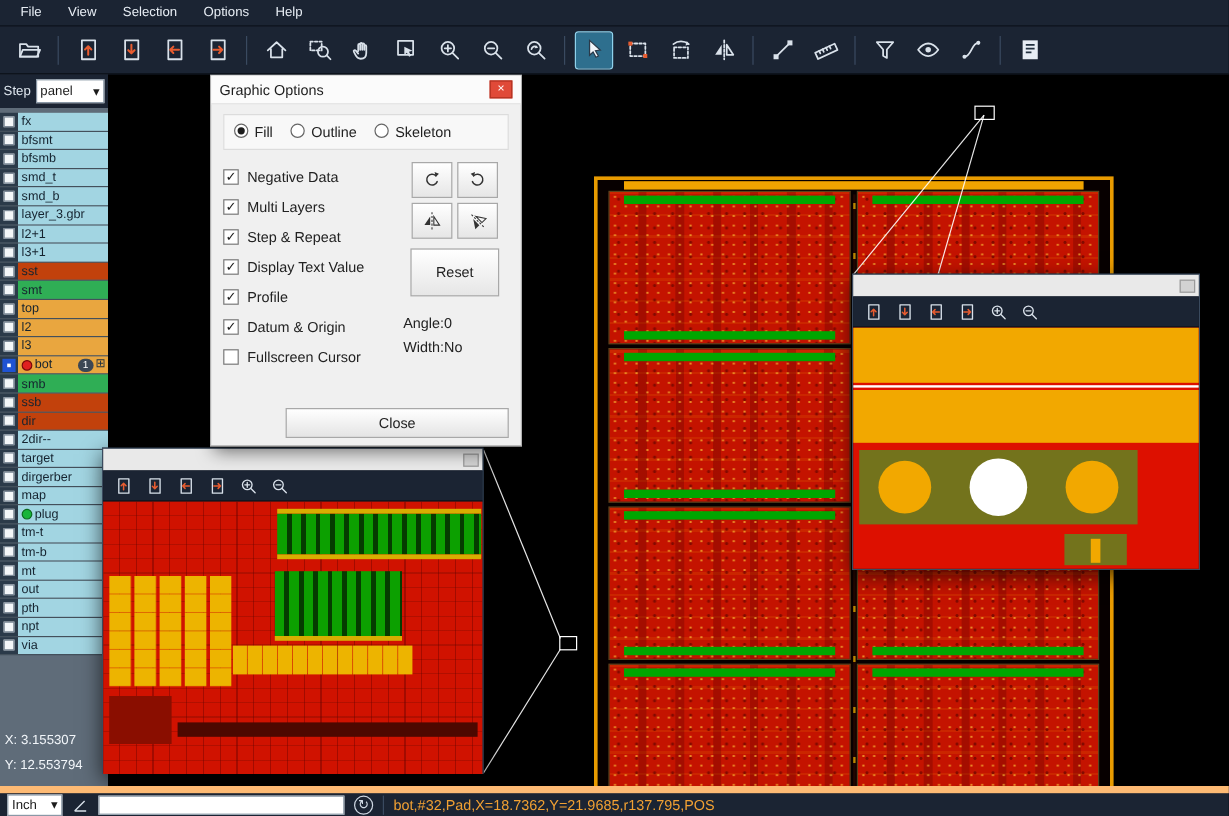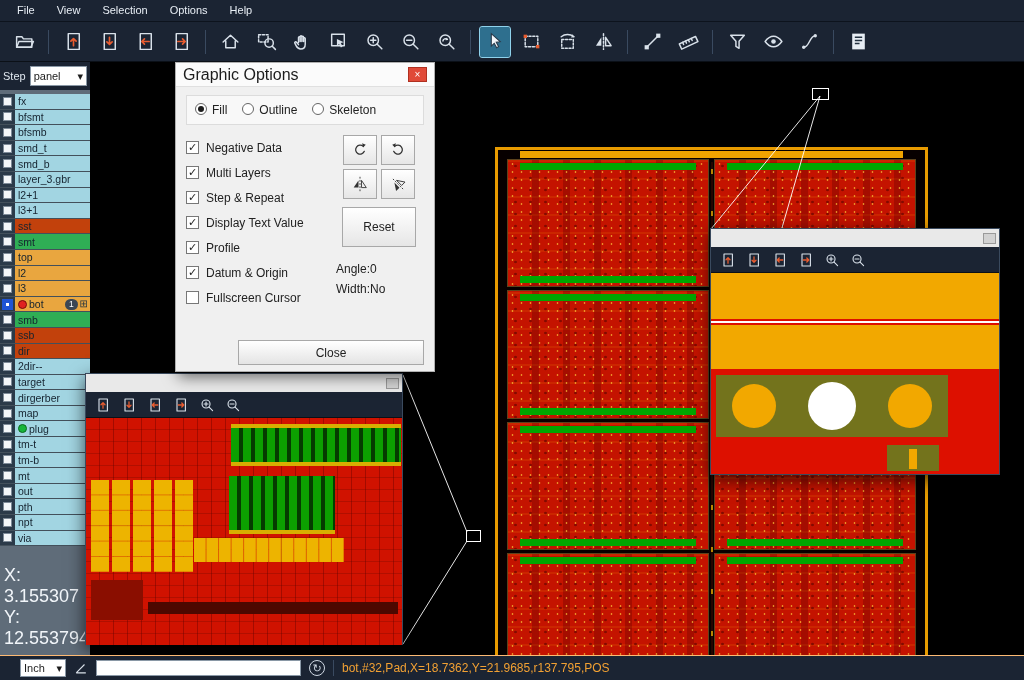--- a/index.html
+++ b/index.html
@@ -26,21 +26,21 @@
   .cb-sq{width:9px;height:9px;background:#f4f7f9;border:1px solid #7e8b98}
   .sel-sq{width:11px;height:11px;background:#1f53d4;display:flex;align-items:center;justify-content:center}
   .sel-sq::after{content:"";width:3px;height:3px;background:#fff}
   .layer-name{flex:1;display:flex;align-items:center;font-size:10.5px;color:#15232f;padding-left:3px;position:relative;gap:2px;overflow:hidden;white-space:nowrap}
   .c-blue{background:#a2d5e2}.c-green{background:#2fae55}.c-orange{background:#e9a63f}.c-white{background:#c2410c}
   .dot{width:9px;height:9px;border-radius:50%;display:inline-block;flex:0 0 auto}
   .dot.red{background:#e02020;border:1px solid #7a0a0a}
   .dot.green{background:#17b53a;border:1px solid #0a6a1d}
   .badge{margin-left:auto;background:#3c4754;color:#fff;font-size:8.5px;border-radius:7px;padding:0 4px;line-height:11px}
   .grid-glyph{color:#27343f;font-size:10px;margin-right:2px;line-height:10px}
-  .coords{position:absolute;left:0;bottom:6px;padding-left:4px;color:#f2f6fa;font-size:18px;line-height:21px}
+  .coords{position:absolute;left:0;bottom:6px;padding-left:4px;color:#f2f6fa;font-size:11px;line-height:21px}
 
   
   .canvas{position:absolute;left:90px;top:62px;width:934px;height:593px;background:#000;z-index:0}
   .panel{position:absolute;left:405px;top:85px;width:433px;height:546px;border:3px solid #e89b00;background:#070000;z-index:1}
   .pbar{position:absolute;left:22px;right:22px;height:7px;background:#f0a400}
   .pbar.top{top:1px}
   .boards{position:absolute;inset:10px;display:grid;grid-template-columns:1fr 1fr;grid-template-rows:repeat(4,1fr);gap:5px 7px}
   .board{position:relative;background:#c41300;outline:1px solid rgba(255,190,80,.35);overflow:hidden}
   .board::before{content:"";position:absolute;inset:0;background-image:
      radial-gradient(circle, rgba(255,205,60,.65) .7px, transparent 1.2px),
@@ -82,42 +82,42 @@
   .mzr-olive{position:absolute;left:5px;top:102px;width:232px;height:62px;background:#73731c;display:flex;align-items:center;justify-content:space-around}
   .circ{border-radius:50%}
   .circ.orange{width:44px;height:44px;background:#f2a800}
   .circ.white{width:48px;height:48px;background:#fff}
   .mzr-tab{position:absolute;left:176px;top:172px;width:52px;height:26px;background:#73731c}
   .mzr-tab::after{content:"";position:absolute;left:22px;top:4px;width:8px;height:20px;background:#f2a800}
 
   
   .dialog{position:absolute;left:175px;top:62px;width:260px;height:310px;background:#f0f0f0;border:1px solid #b0b0b0;z-index:4;box-shadow:3px 5px 14px rgba(0,0,0,.55);font-size:12px;color:#222}
   .dlg-title{height:24px;background:#fbfbfb;border-bottom:1px solid #e0e0e0;display:flex;align-items:center;padding:0 7px}
-  .dlg-title-text{flex:1;font-size:16px;color:#1c1c1c}
+  .dlg-title-text{flex:1;font-size:12px;color:#1c1c1c}
   .dlg-close{width:19px;height:15px;background:#e04a38;color:#fff;font-size:10px;display:flex;align-items:center;justify-content:center;border:1px solid #b03020}
   .dlg-body{position:relative;padding:8px 10px;height:286px}
   .dlg-width-label{margin:2px 0 6px}
   .radio-box{border:1px solid #dcdcdc;background:#f8f8f8;display:flex;gap:15px;padding:7px 8px;margin-bottom:10px}
   .radio{display:flex;gap:5px}
   .radio .rb{width:12px;height:12px;border-radius:50%;border:1px solid #666;background:#fff;display:flex;align-items:center;justify-content:center}
   .radio.sel .rb::after{content:"";width:6px;height:6px;border-radius:50%;background:#1c1c1c}
   .dlg-main{display:flex}
   .dlg-checks{width:148px}
   .chk-row{display:flex;align-items:center;gap:7px;height:25px}
   .chk{width:13px;height:13px;border:1px solid #777;background:#fff;display:flex;align-items:center;justify-content:center;font-size:11px;color:#1c1c1c;flex:0 0 auto}
   .dlg-right{flex:1;display:flex;flex-direction:column;align-items:center}
   .tool-grid{display:grid;grid-template-columns:34px 34px;gap:4px;margin-bottom:8px}
   .tool-btn{width:34px;height:30px;background:linear-gradient(#fff,#e6e6e6);border:1px solid #a8a8a8;display:flex;align-items:center;justify-content:center}
   .tool-btn svg{width:18px;height:18px}
   .reset-btn{width:74px;height:40px;background:linear-gradient(#fff,#e6e6e6);border:1px solid #a8a8a8;display:flex;align-items:center;justify-content:center;margin-bottom:12px}
   .angle-text,.mirror-text{align-self:flex-start;line-height:20px;padding-left:2px}
   .dlg-close-btn{position:absolute;left:62px;right:10px;bottom:8px;height:25px;background:linear-gradient(#fff,#e4e4e4);border:1px solid #a8a8a8;display:flex;align-items:center;justify-content:center}
 
   
-  .statusbar{position:absolute;left:0;bottom:0;width:1024px;height:25px;background:#1b2433;display:flex;align-items:center;z-index:6;border-top:1px solid #fdba74;gap:8px;padding-left:20px}
+  .statusbar{position:absolute;left:0;bottom:0;width:1024px;height:25px;background:#1b2433;display:flex;align-items:center;z-index:6;border-top:6px solid #fdba74;gap:8px;padding-left:6px}
   .unit-select{width:46px;height:18px;background:#fff;border:1px solid #8a98a6;font-size:11px;display:flex;align-items:center;justify-content:space-between;padding:0 3px;color:#1c1c1c;flex:0 0 auto}
   .corner-icon svg{width:14px;height:14px;display:block}
   .status-input{width:205px;height:16px;background:#fff;border:1px solid #8a98a6;font-size:11px;padding:0 3px;flex:0 0 auto}
   .sync{width:16px;height:16px;border:1px solid #cfd8e3;border-radius:50%;color:#cfd8e3;font-size:11px;display:flex;align-items:center;justify-content:center;flex:0 0 auto}
   .status-sep{width:1px;height:16px;background:#3a4a60}
   .status-text{color:#f2a133;font-size:12px;white-space:nowrap}
 </style>
 </head>
 <body>
 

